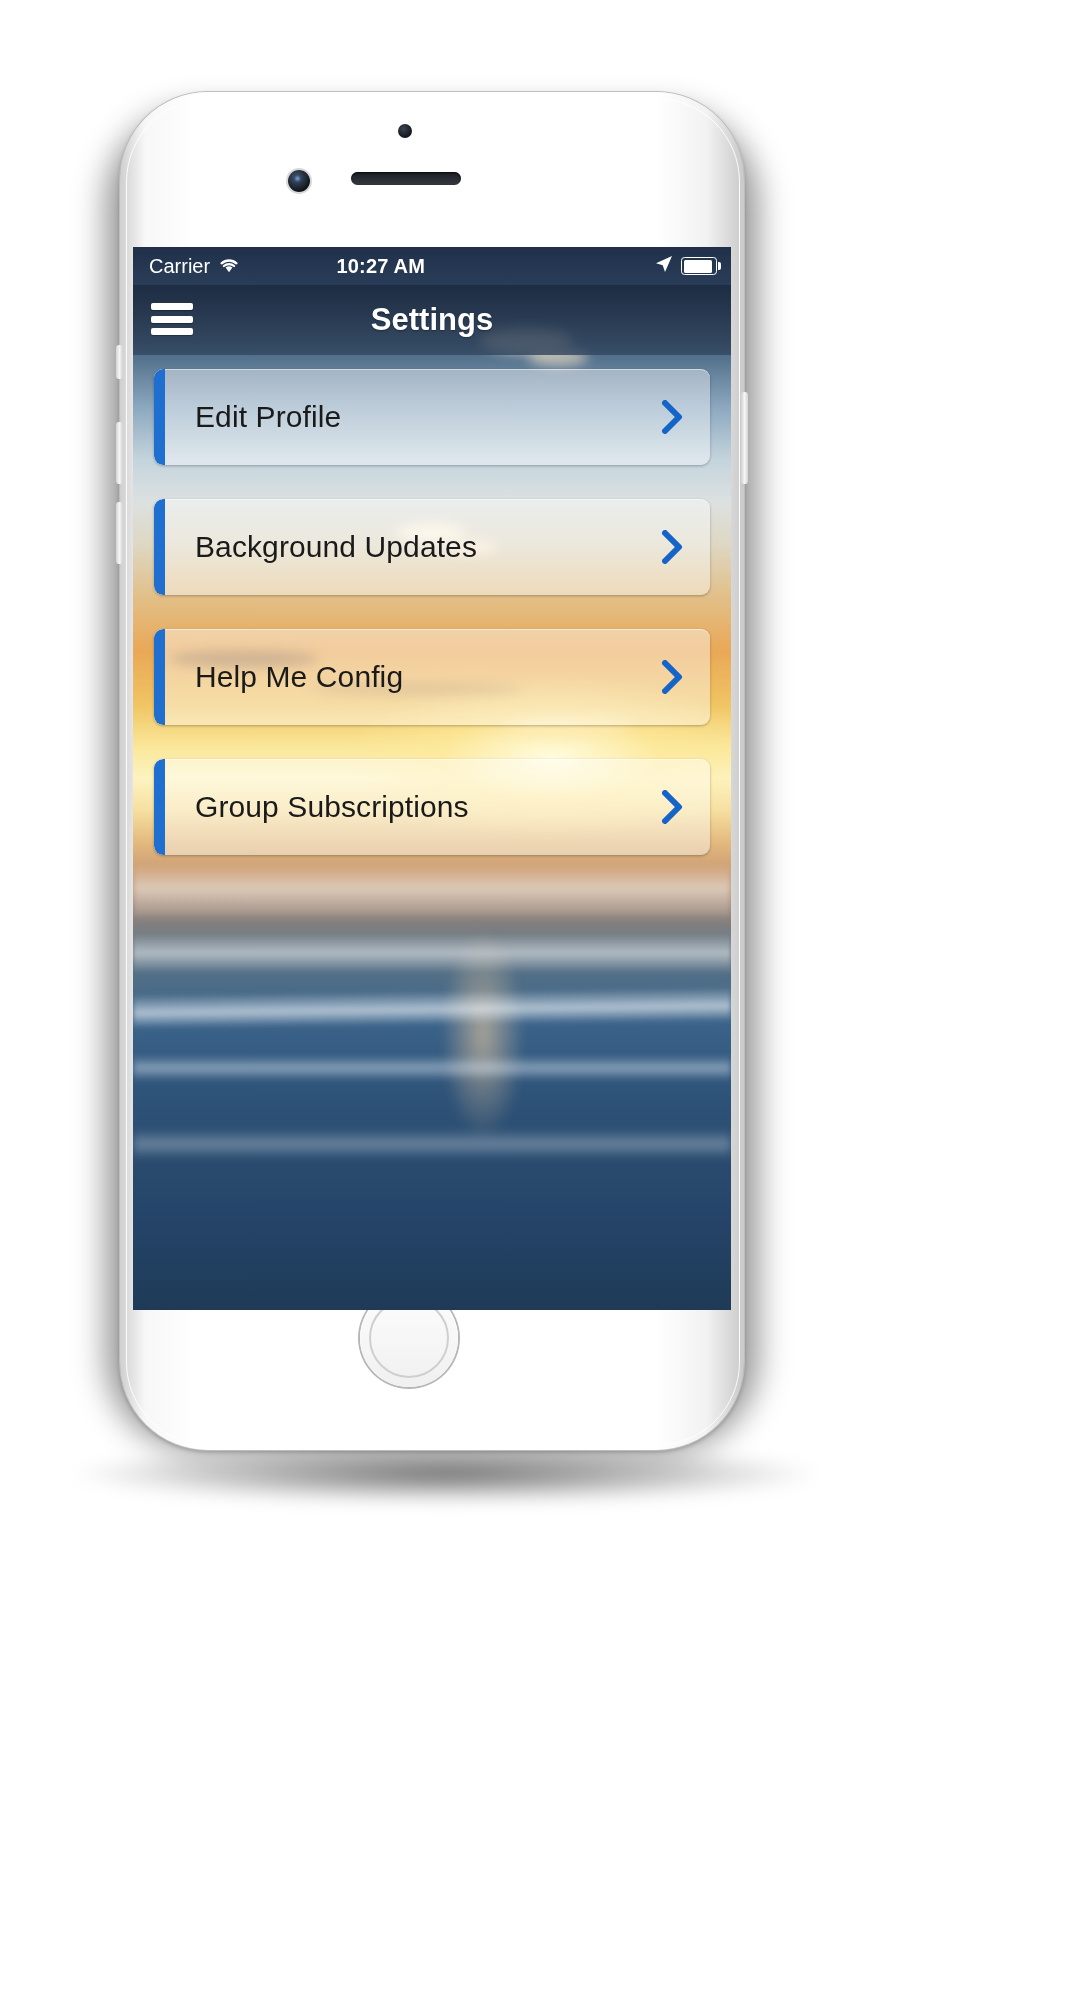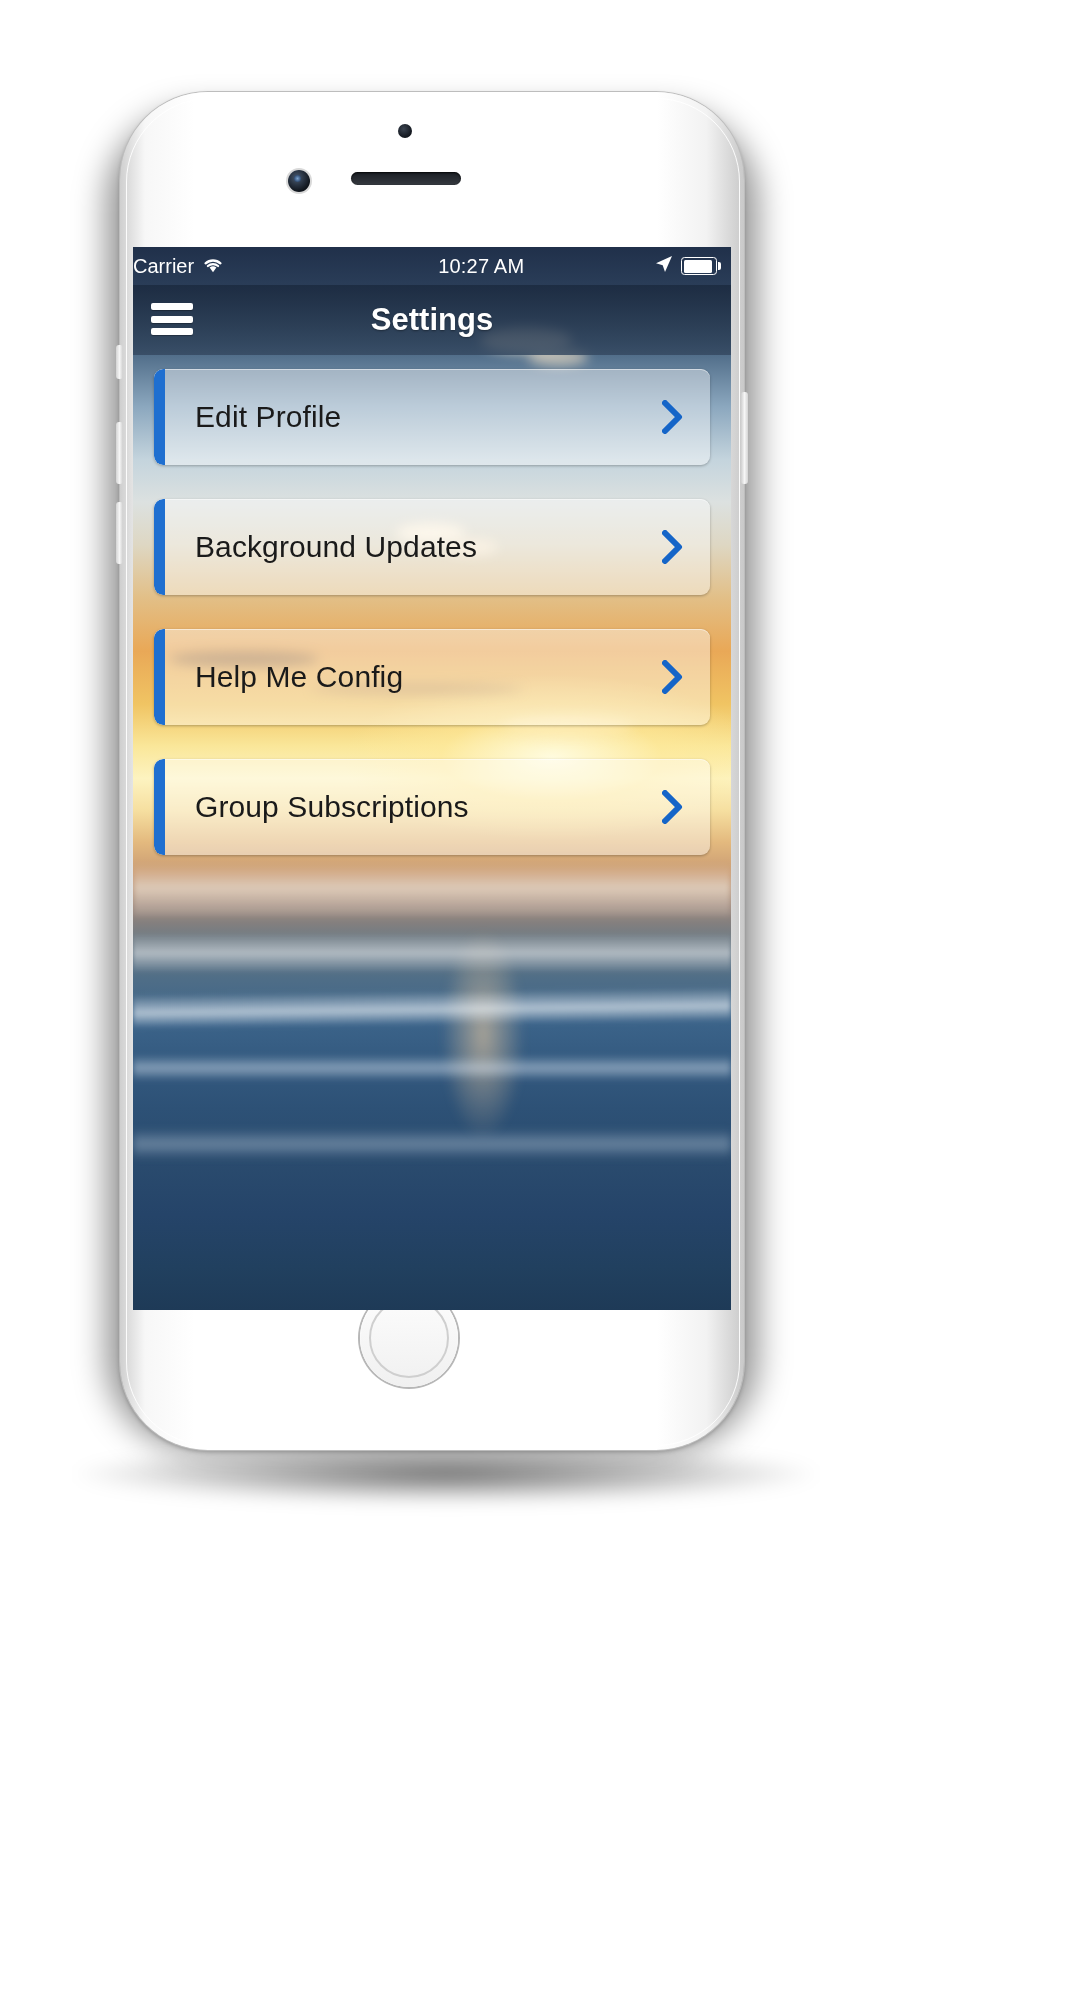--- a/index.html
+++ b/index.html
@@ -175,22 +175,22 @@
 
   
   #statusbar{
     position:absolute;left:0;right:0;top:0;height:38px;
     background:linear-gradient(180deg,#20304a 0%,#2a3d58 100%);
     color:#ffffff;
     display:flex;align-items:center;
     font-size:20px;
     z-index:6;
   }
-  .sb-left{display:flex;align-items:center;gap:8px;width:33%;}
-  .sb-mid{width:34%;text-align:right;font-weight:normal;letter-spacing:.2px;}
+  .sb-left{display:flex;align-items:center;gap:8px;padding-left:16px;width:33%;}
+  .sb-mid{width:34%;text-align:left;font-weight:bold;letter-spacing:.2px;}
   .sb-right{width:33%;display:flex;align-items:center;justify-content:flex-end;gap:8px;padding-right:14px;}
   .carrier-label{font-weight:normal;}
   .battery{
     width:34px;height:16px;border:1.8px solid #ffffff;border-radius:3.5px;position:relative;
   }
   .battery:after{
     content:"";position:absolute;right:-5px;top:4px;width:3px;height:8px;background:#ffffff;border-radius:0 2px 2px 0;
   }
   .battery i{position:absolute;left:1.5px;top:1.5px;bottom:1.5px;width:28px;background:#ffffff;border-radius:1.5px;display:block;}
 

